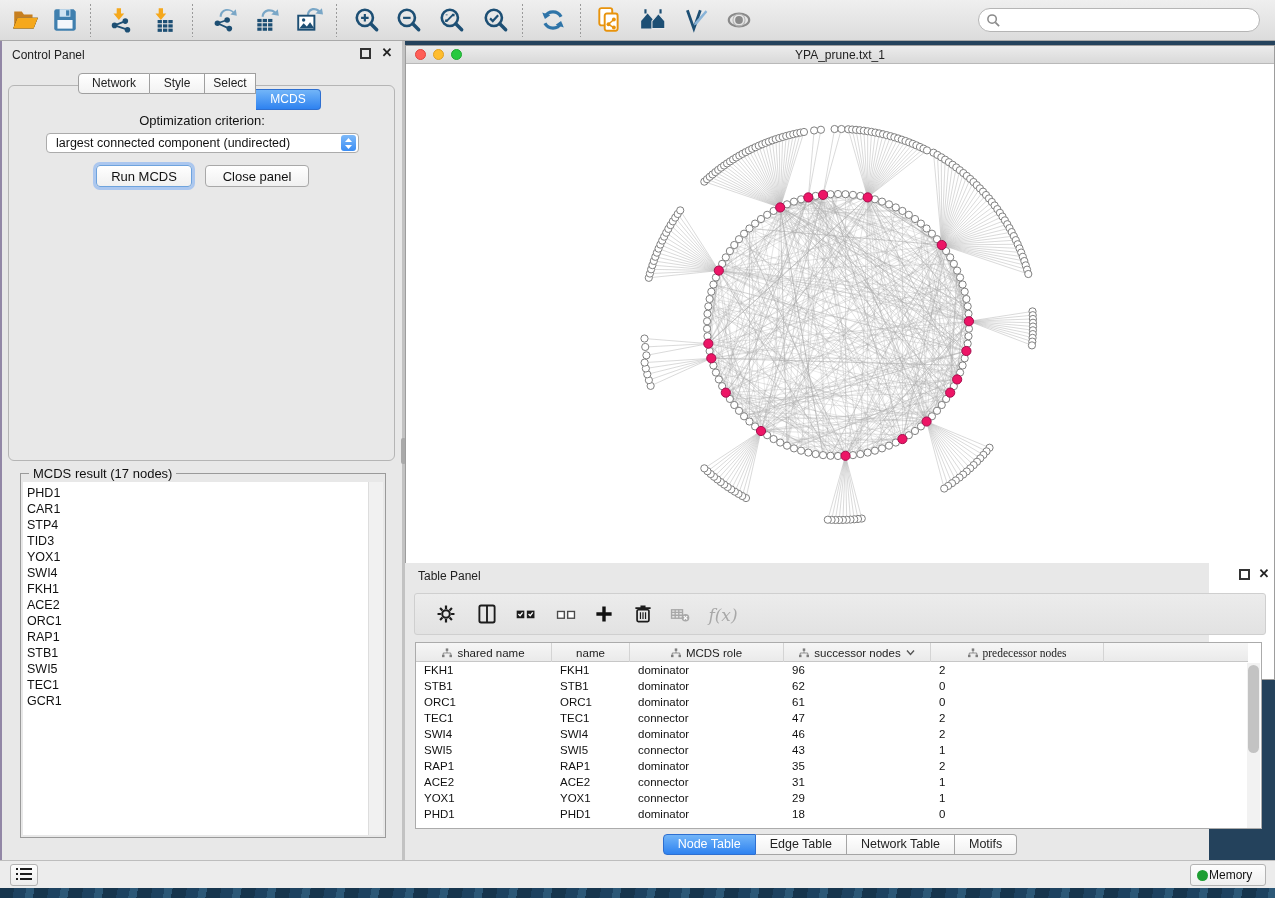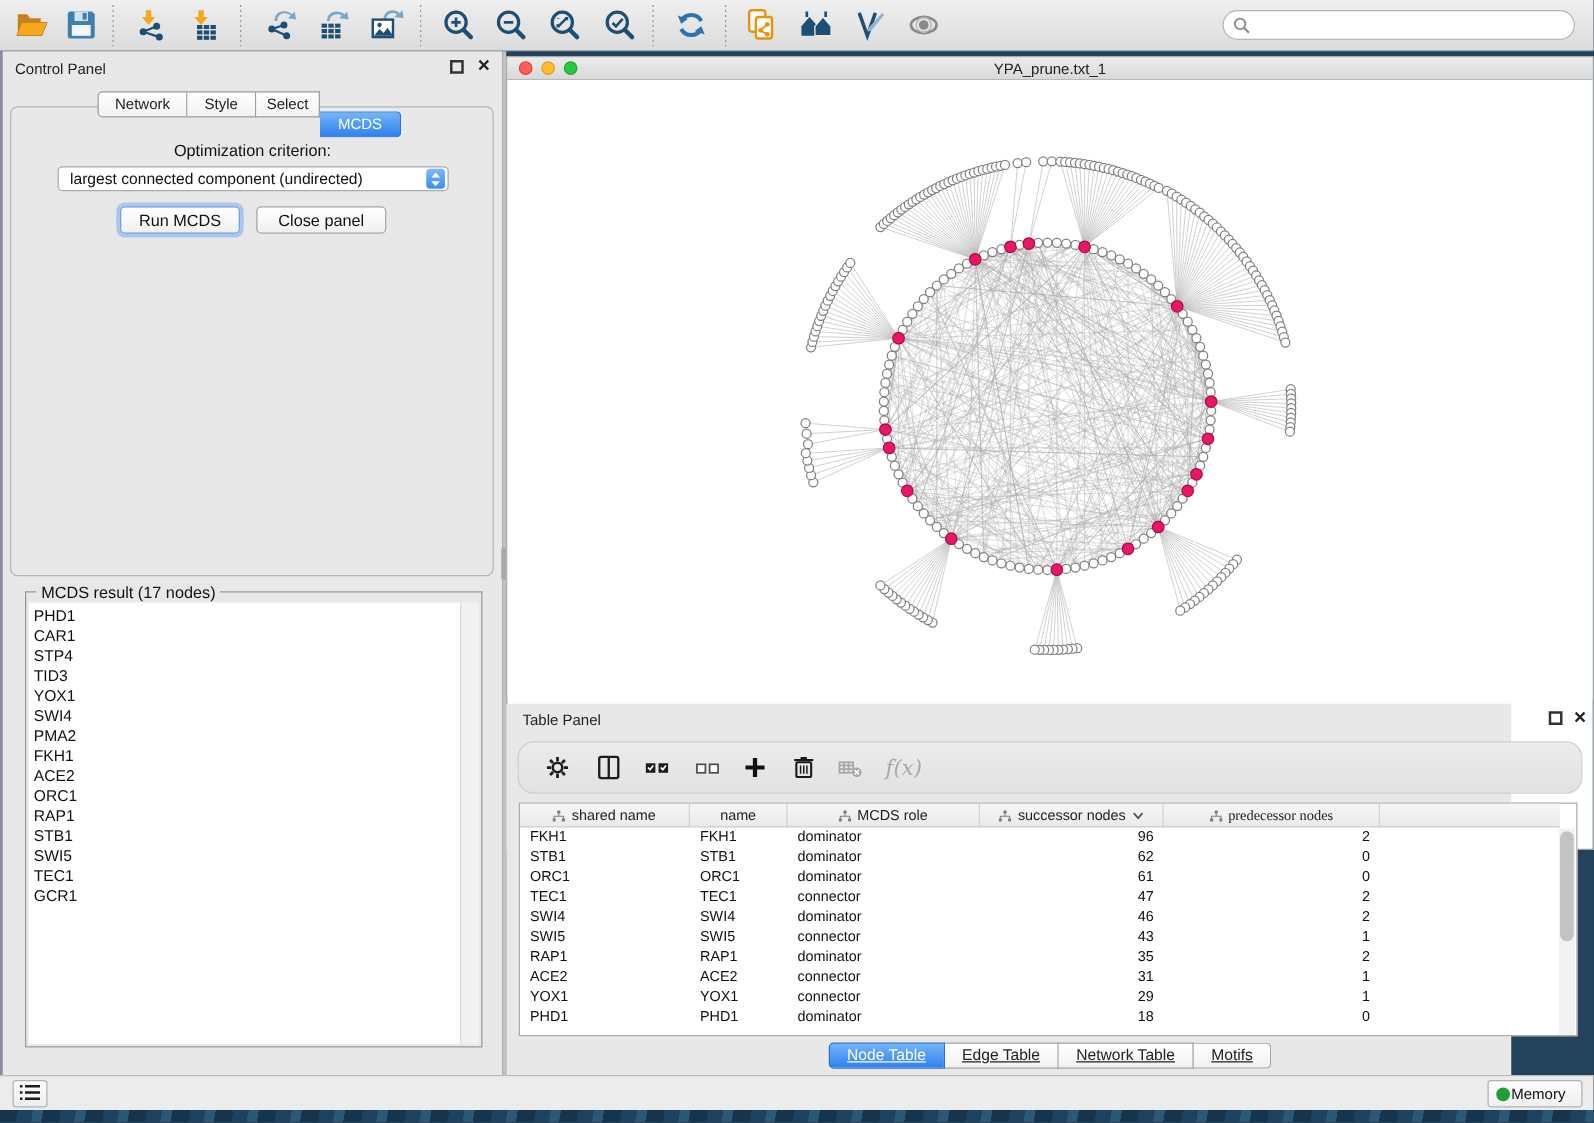--- a/index.html
+++ b/index.html
@@ -68,41 +68,41 @@
   #tl-green { left:45px; background:#28c940; border:1px solid #1fa832; }
   #net-title { position:absolute; left:0; top:2px; width:100%; text-align:center; font-size:12px; color:#222; }
   #net-canvas { position:absolute; left:0; top:18px; width:868px; height:496px; background:#fff; }
   #net-hscroll { position:absolute; left:427px; bottom:1px; width:14px; height:7px; background:#c8c8c8; border-radius:3px; }
 
   
   #table-panel { left:405px; top:563px; width:804px; height:297px; background:#e8e8e8; }
   #tp-title { position:absolute; left:13px; top:6px; font-size:12px; color:#222; }
   #tp-float { left:834px; } #tp-close { left:852px; }
   #tp-toolbar { position:absolute; left:9px; top:30px; width:852px; height:42px;
-    background:linear-gradient(#ececec,#e2e2e2); border:1px solid #cfcfcf; border-radius:13px; }
+    background:linear-gradient(#ececec,#e2e2e2); border:1px solid #cfcfcf; border-radius:3px; }
   .tpbtn { position:absolute; top:7px; width:30px; height:28px; border:none; background:transparent; cursor:pointer; }
   .tpbtn.disabled { cursor:default; }
   #fx-btn { font-family:"DejaVu Serif", serif; font-style:italic; font-size:17px; color:#a8a8a8; }
 
   #tbl { position:absolute; left:10px; top:79px; width:847px; height:187px; background:#fff; border:1px solid #ababab; }
   #tbl-header { position:absolute; left:0; top:0; width:832px; height:19px; background:linear-gradient(#f6f6f6,#eaeaea);
     border-bottom:1px solid #c7c7c7; display:flex; }
   .th { height:19px; border-right:1px solid #d4d4d4; font-size:11.5px; color:#222; display:flex;
     align-items:center; justify-content:center; gap:5px; overflow:hidden; }
   .th svg { flex:0 0 auto; }
   #tbl-body { position:absolute; left:0; top:19px; width:832px; height:166px; overflow:hidden; }
   .tr { display:flex; height:16px; }
   .td { font-size:11.5px; color:#111; line-height:16px; padding:0 8px; overflow:hidden; white-space:nowrap; }
-  .td.num { text-align:right; }
+  .td.num { text-align:left; }
   #tbl-vscroll { position:absolute; right:1px; top:20px; width:13px; height:165px; background:#f2f2f2; }
   #tbl-thumb { position:absolute; left:1px; top:2px; width:11px; height:88px; background:#c3c3c3; border-radius:6px; }
 
   #table-tabs { position:absolute; left:0; top:271px; width:870px; height:22px; display:flex; justify-content:center; }
   .tt-tab { height:21px; padding:0 14px; border:1px solid #a5a5a5; border-left:none; background:linear-gradient(#ffffff,#f1f1f1);
-    font-size:12.5px; color:#222; line-height:19px; cursor:pointer;text-decoration:underline; }
+    font-size:12.5px; color:#222; line-height:19px; cursor:pointer; }
   .tt-tab:first-child { border-left:1px solid #a5a5a5; border-radius:4px 0 0 4px; }
   .tt-tab:last-child { border-radius:0 4px 4px 0; }
   .tt-tab.active { background:linear-gradient(#72b5f8,#2e82f0); color:#fff; border-color:#2e6fd0; }
 
   
   #status-bar { left:0; top:860px; width:1275px; height:28px; background:#ececec; border-top:1px solid #bdbdbd; }
   #menu-btn { position:absolute; left:10px; top:3px; width:28px; height:22px; background:linear-gradient(#fdfdfd,#ededed);
     border:1px solid #b3b3b3; border-radius:3px; cursor:pointer; }
   #memory-btn { position:absolute; left:1190px; top:3px; width:76px; height:22px; background:linear-gradient(#fdfdfd,#efefef);
     border:1px solid #b3b3b3; border-radius:3px; font-size:12px; color:#111; cursor:pointer; padding-left:18px; text-align:left;}
@@ -266,21 +266,20 @@
 
   <div id="mcds-box">
     <span id="mcds-legend">MCDS result (17 nodes)</span>
     <div id="mcds-list">
         <div class="mcds-item">PHD1</div>
         <div class="mcds-item">CAR1</div>
         <div class="mcds-item">STP4</div>
         <div class="mcds-item">TID3</div>
         <div class="mcds-item">YOX1</div>
         <div class="mcds-item">SWI4</div>
-        <div class="mcds-item">PMA2</div>
         <div class="mcds-item">FKH1</div>
         <div class="mcds-item">ACE2</div>
         <div class="mcds-item">ORC1</div>
         <div class="mcds-item">RAP1</div>
         <div class="mcds-item">STB1</div>
         <div class="mcds-item">SWI5</div>
         <div class="mcds-item">TEC1</div>
         <div class="mcds-item">GCR1</div>
       </div>
     <div id="mcds-scroll"></div>

